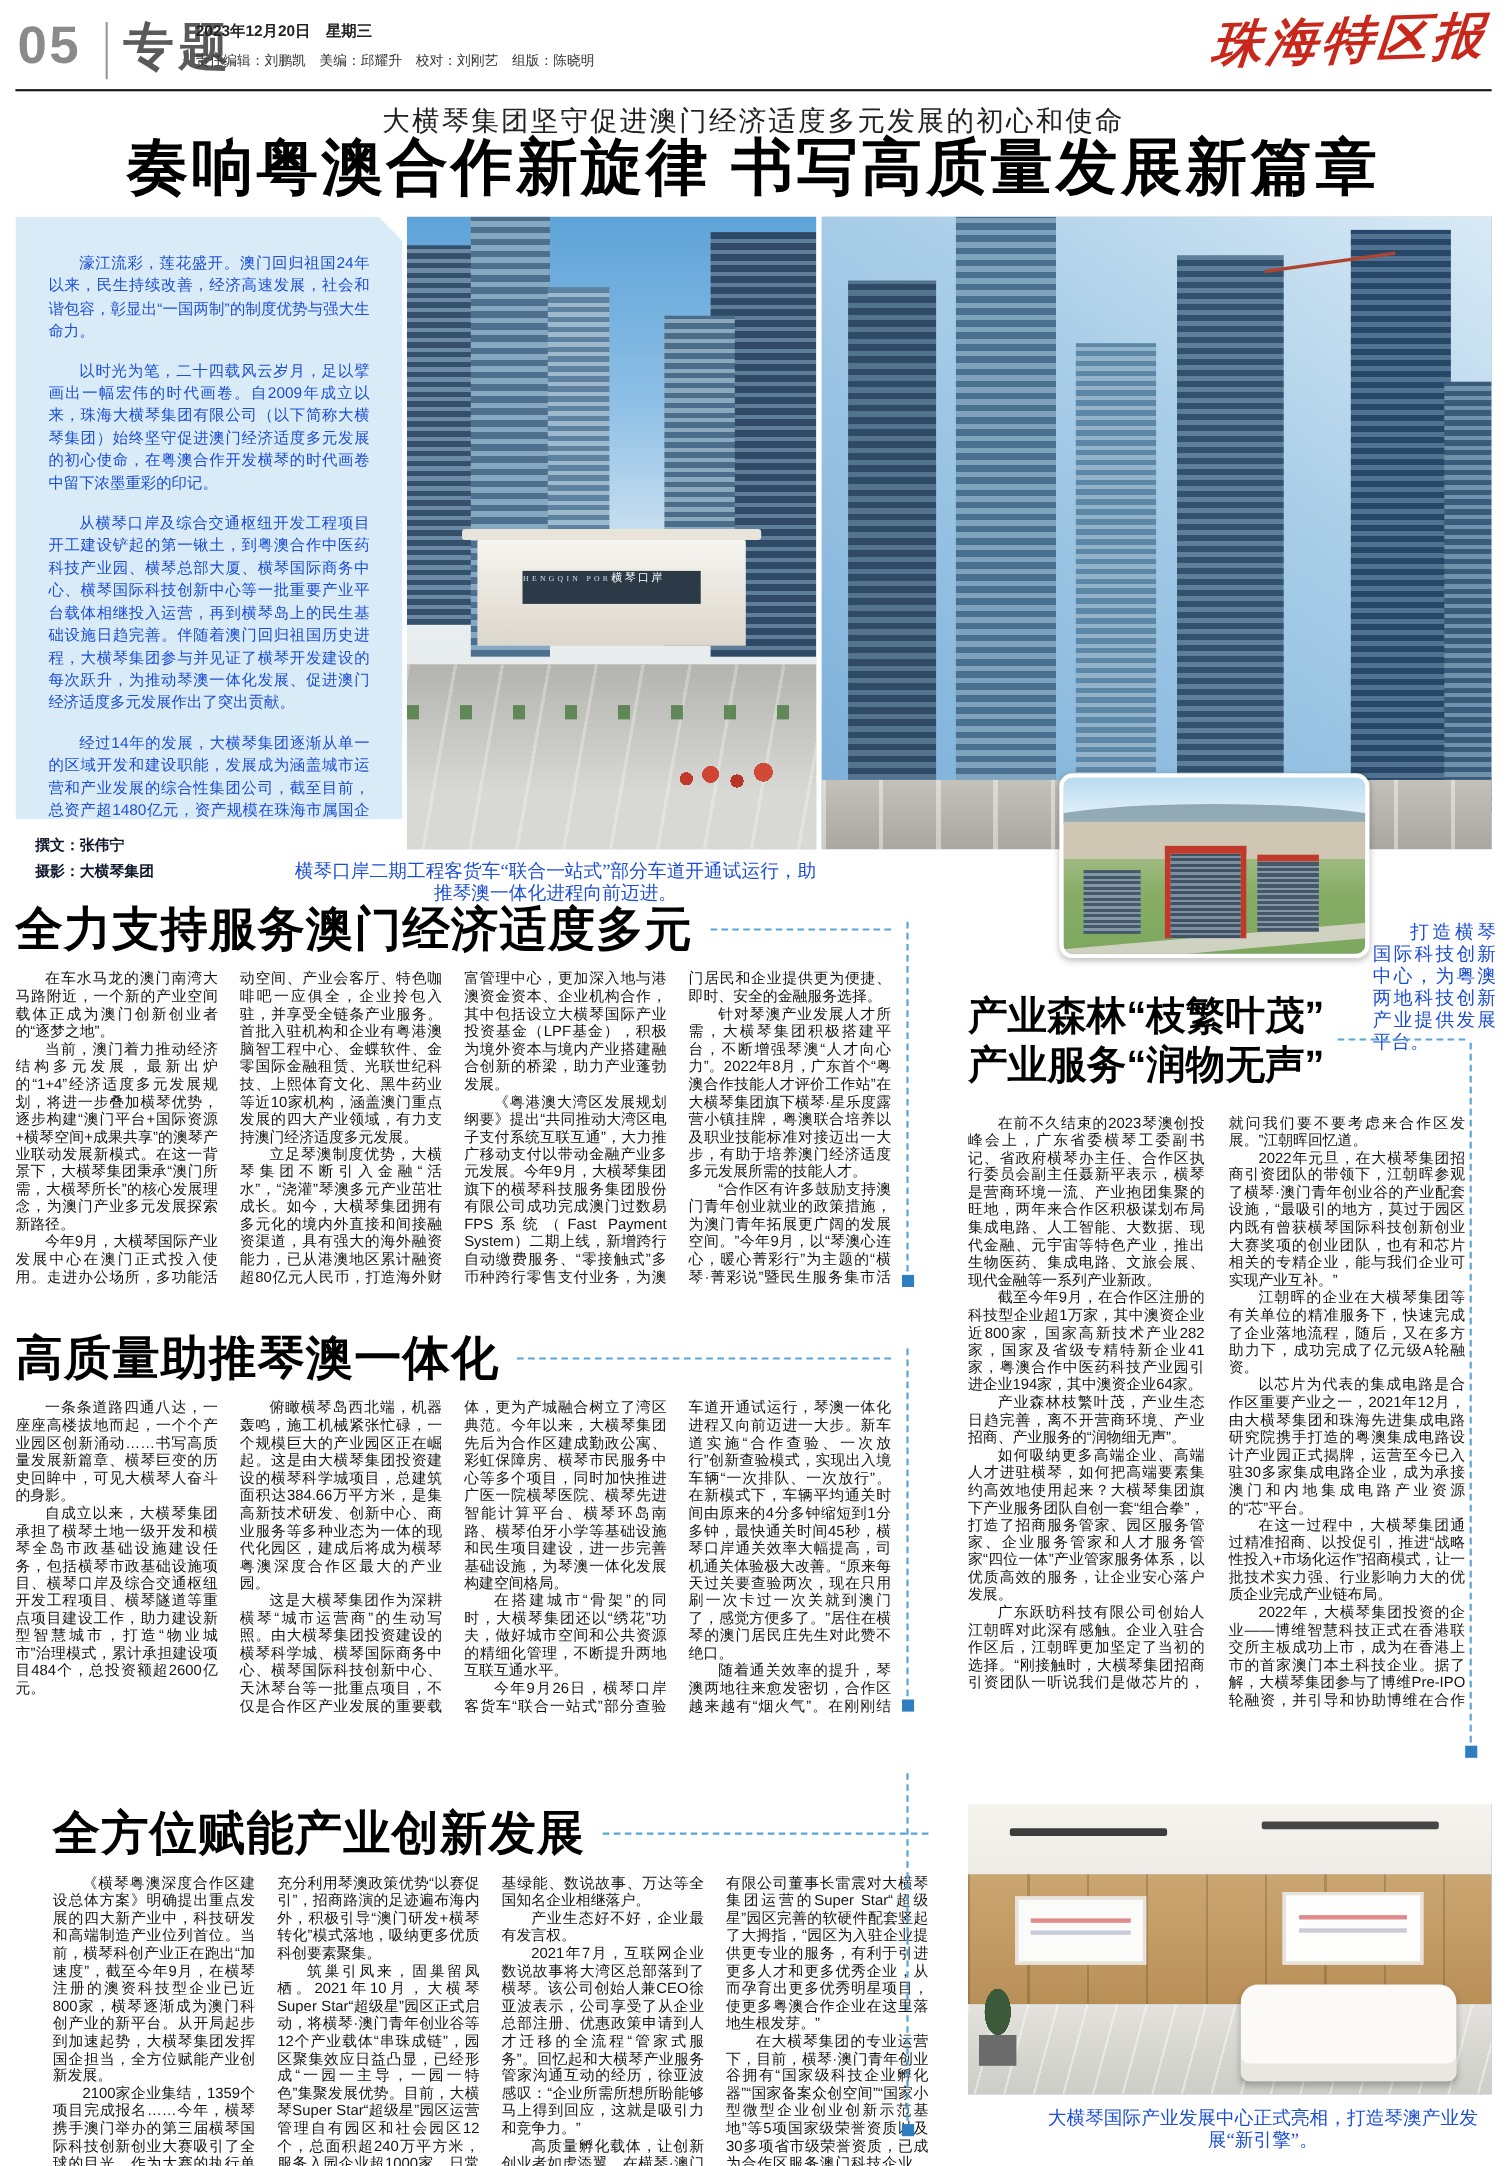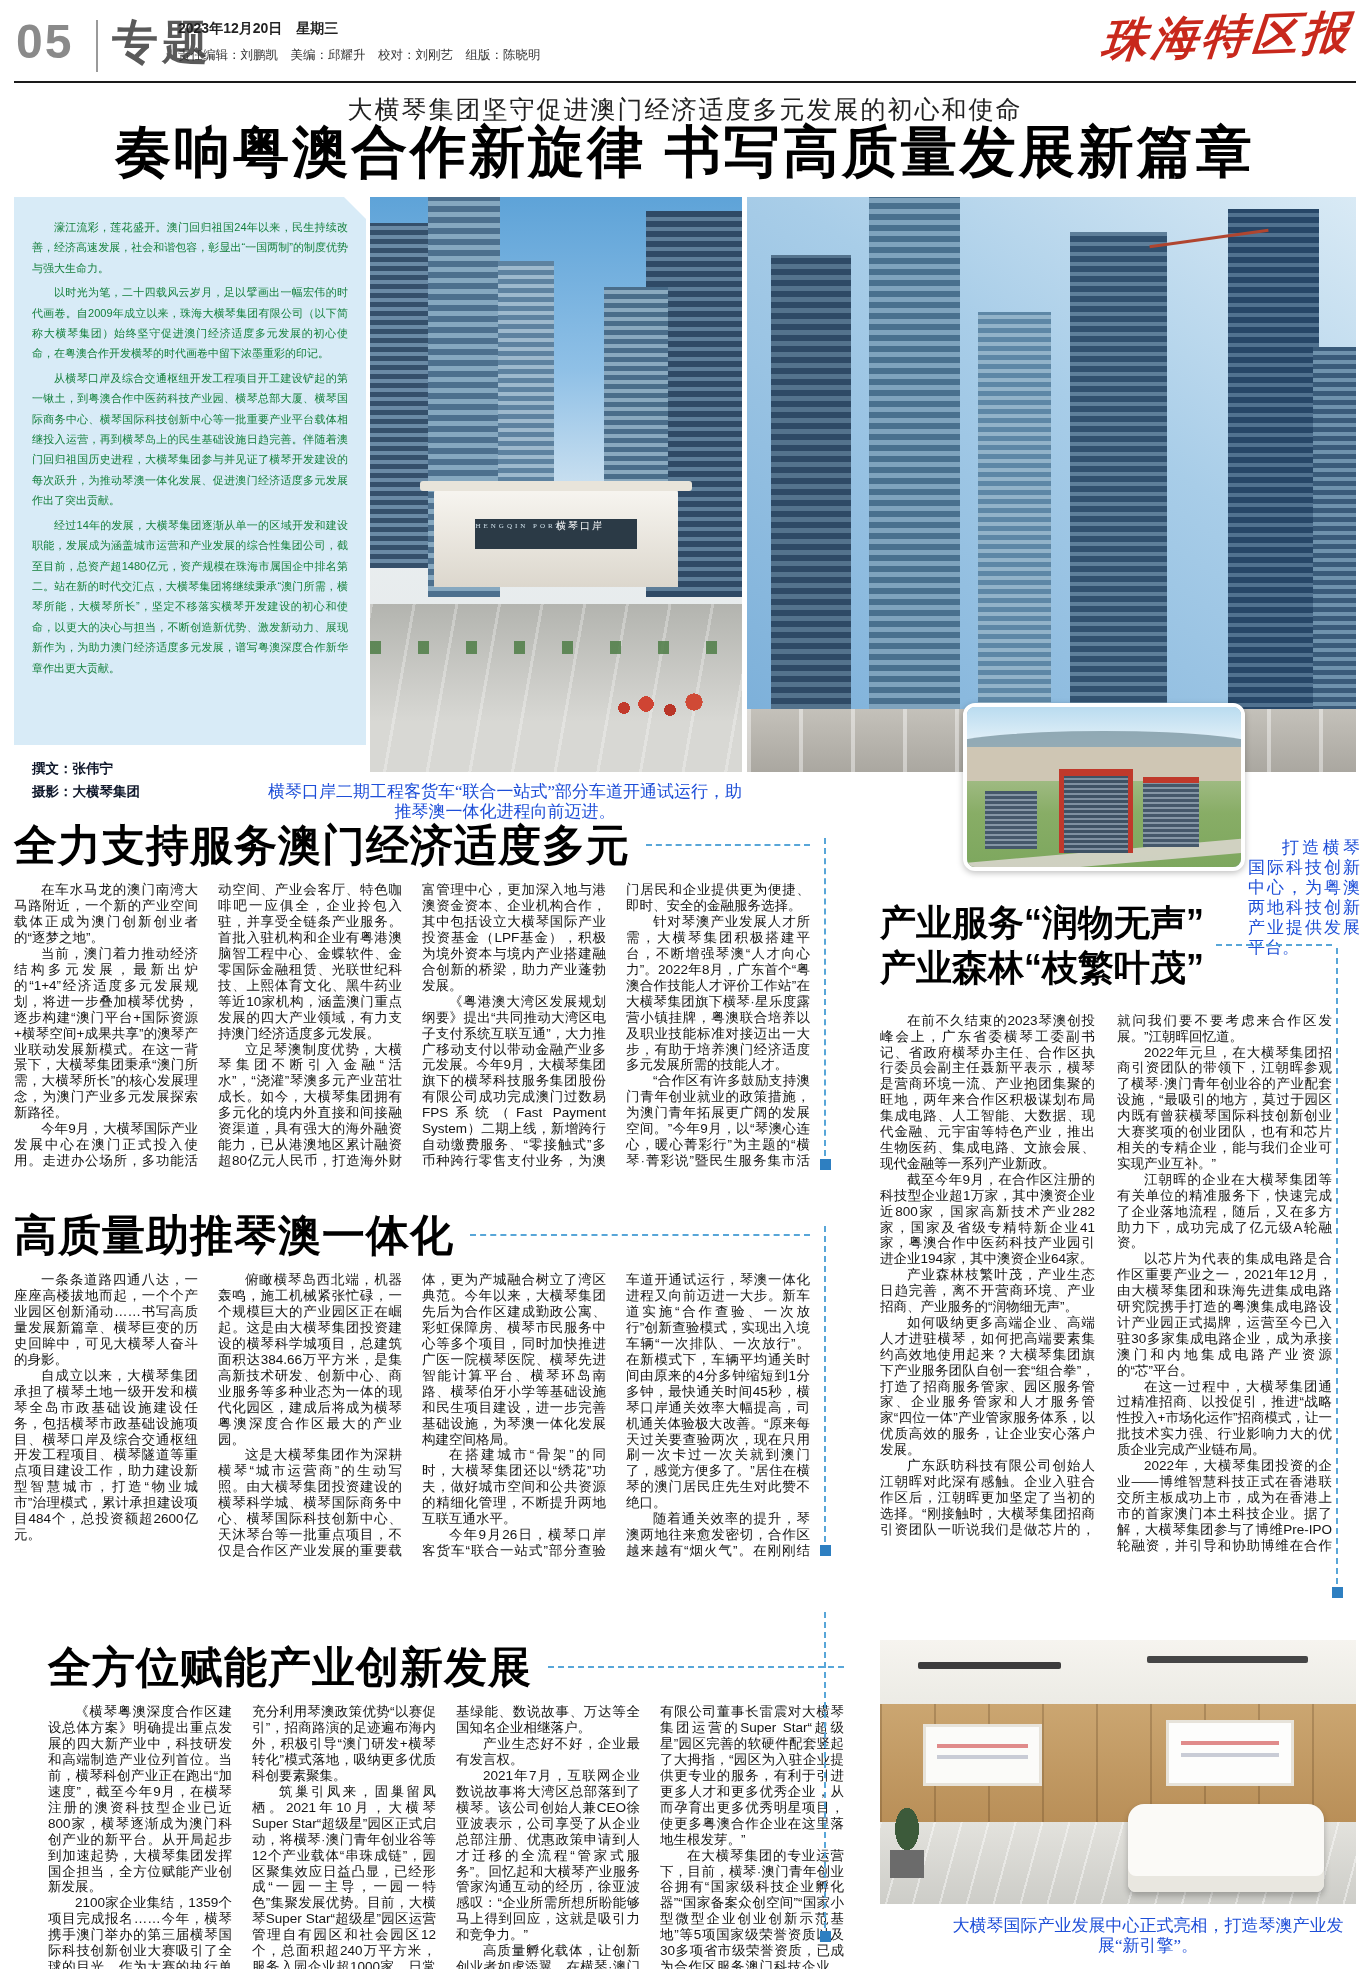--- a/index.html
+++ b/index.html
@@ -20,21 +20,21 @@
 
   
   .kicker{position:absolute;left:0;right:0;top:93px;text-align:center;font-size:25px;color:#222;letter-spacing:2px;}
   .title{position:absolute;left:0;right:0;top:121px;margin:0;text-align:center;
          font-size:56px;font-weight:900;color:#000;letter-spacing:3px;line-height:1.1;}
 
   
   .introbox{position:absolute;left:14px;top:197px;width:352px;height:548px;background:#d8ebf7;
             box-sizing:border-box;padding:16px 14px;overflow:hidden;
             clip-path:polygon(0 0,330px 0,352px 22px,352px 100%,0 100%);}
-  .introbox p{margin:4px;font-size:11px;line-height:20.4px;text-align:justify;text-indent:2em;color:#15803d;}
+  .introbox p{margin:16px;font-size:14px;line-height:20.4px;text-align:justify;text-indent:2em;color:#1d4ed8;}
   .byline{position:absolute;left:32px;top:757px;font-size:13.5px;font-weight:700;line-height:23px;color:#0f172a;}
 
   
   .photo{position:absolute;overflow:hidden;background:#9db6c9;}
   .photo *{position:absolute;}
   .caption{position:absolute;font-family:"Liberation Serif",serif;font-size:17px;color:#1d4ed8;line-height:20px;}
 
   
   .main-photo{left:370px;top:197px;width:372px;height:575px;font-family:Liberation Serif, serif;}
   .mp-sky{inset:0;background:linear-gradient(180deg,#5ea3d8 0%,#8fc0e6 30%,#c8dff0 50%,#e9eef0 58%,#e4e7e6 100%);}
@@ -264,22 +264,22 @@
   </section>
 
   <div class="vdash vd1"></div>
   <div class="vdash vd2"></div>
   <div class="vdash vd3"></div>
   <div class="vdash vdr"></div>
 
   <section class="right-article">
     <div class="r-head">
       <div>
+        <h2>产业森林“枝繁叶茂”</h2>
         <h2>产业服务“润物无声”</h2>
-        <h2>产业森林“枝繁叶茂”</h2>
       </div>
       <div class="dash"></div>
     </div>
     <div class="rcols">
       <p>在前不久结束的2023琴澳创投峰会上，广东省委横琴工委副书记、省政府横琴办主任、合作区执行委员会副主任聂新平表示，横琴是营商环境一流、产业抱团集聚的旺地，两年来合作区积极谋划布局集成电路、人工智能、大数据、现代金融、元宇宙等特色产业，推出生物医药、集成电路、文旅会展、现代金融等一系列产业新政。</p>
       <p>截至今年9月，在合作区注册的科技型企业超1万家，其中澳资企业近800家，国家高新技术产业282家，国家及省级专精特新企业41家，粤澳合作中医药科技产业园引进企业194家，其中澳资企业64家。</p>
       <p>产业森林枝繁叶茂，产业生态日趋完善，离不开营商环境、产业招商、产业服务的“润物细无声”。</p>
       <p>如何吸纳更多高端企业、高端人才进驻横琴，如何把高端要素集约高效地使用起来？大横琴集团旗下产业服务团队自创一套“组合拳”，打造了招商服务管家、园区服务管家、企业服务管家和人才服务管家“四位一体”产业管家服务体系，以优质高效的服务，让企业安心落户发展。</p>
       <p>广东跃昉科技有限公司创始人江朝晖对此深有感触。企业入驻合作区后，江朝晖更加坚定了当初的选择。“刚接触时，大横琴集团招商引资团队一听说我们是做芯片的，就问我们要不要考虑来合作区发展。”江朝晖回忆道。</p>
       <p>2022年元旦，在大横琴集团招商引资团队的带领下，江朝晖参观了横琴·澳门青年创业谷的产业配套设施，“最吸引的地方，莫过于园区内既有曾获横琴国际科技创新创业大赛奖项的创业团队，也有和芯片相关的专精企业，能与我们企业可实现产业互补。”</p>

